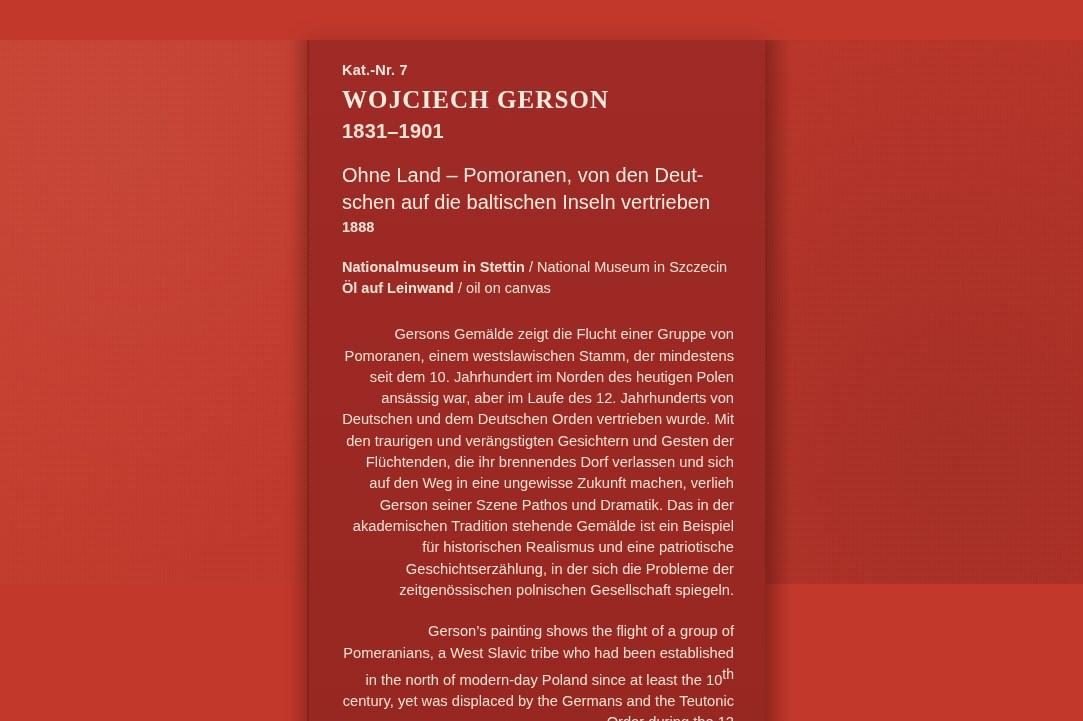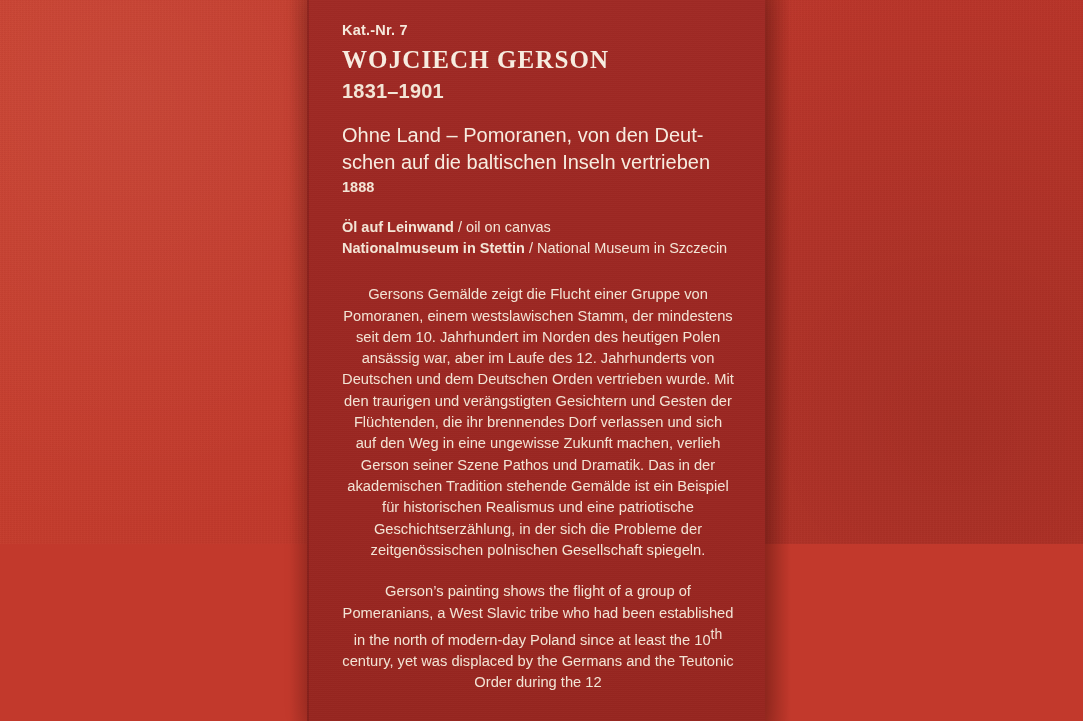--- a/index.html
+++ b/index.html
@@ -14,20 +14,21 @@
     font-family: "Liberation Sans", sans-serif;
   }
   #wall {
     position: relative;
     width: 1083px;
     height: 544px;
     background:
       radial-gradient(circle at 12% 18%, rgba(255,255,255,0.045), rgba(0,0,0,0) 42%),
       radial-gradient(circle at 88% 78%, rgba(0,0,0,0.10), rgba(0,0,0,0) 48%),
       linear-gradient(118deg, #c8402f 0%, #c1392b 35%, #bb3529 68%, #b83327 100%);
+    margin-top: 40px;
   }
   
   #wall::before {
     content: "";
     position: absolute;
     inset: 0;
     background-image:
       repeating-linear-gradient(0deg, rgba(255,255,255,0.012) 0 1px, rgba(0,0,0,0.012) 1px 2px),
       repeating-linear-gradient(90deg, rgba(255,255,255,0.010) 0 1px, rgba(0,0,0,0.010) 1px 3px);
     pointer-events: none;
@@ -128,21 +129,21 @@
   }
   .medium-line .b { font-weight: bold; }
   .medium-line .n { font-weight: normal; }
   .credit-block { margin-bottom: 26px; }
 
   .para {
     font-size: 14.7px;
     line-height: 1.45;
     color: #f2e3d4;
     margin-bottom: 20px;
-    text-align: center;
+    text-align: right;
   }
   .para sup { font-size: 14px; vertical-align: super; }
 </style>
 </head>
 <body>
 
 <div id="wall">
   <div id="panel"></div>
   <div id="panel-shadow-left"></div>
   <div id="panel-shadow-right"></div>
@@ -158,24 +159,24 @@
     <div>
       <div class="title-de">
         <span>Ohne Land – Pomoranen, von den Deut-</span><br>
         <span>schen auf die baltischen Inseln vertrieben</span>
       </div>
       <div class="year">1888</div>
     </div>
 
     <div class="credit-block">
       <div class="medium-line">
-        <span class="b">Öl auf Leinwand</span><span class="n"> / </span><span class="n">oil on canvas</span>
+        <span class="b">Nationalmuseum in Stettin</span><span class="n"> / </span><span class="n">National Museum in Szczecin</span>
       </div>
       <div class="medium-line">
-        <span class="b">Nationalmuseum in Stettin</span><span class="n"> / </span><span class="n">National Museum in Szczecin</span>
+        <span class="b">Öl auf Leinwand</span><span class="n"> / </span><span class="n">oil on canvas</span>
       </div>
     </div>
 
     <div class="para">Gersons Gemälde zeigt die Flucht einer Gruppe von Pomoranen, einem westslawischen Stamm, der mindestens seit dem 10. Jahrhundert im Norden des heutigen Polen ansässig war, aber im Laufe des 12. Jahrhunderts von Deutschen und dem Deutschen Orden vertrieben wurde. Mit den traurigen und verängstigten Gesichtern und Gesten der Flüchtenden, die ihr brennendes Dorf verlassen und sich auf den Weg in eine ungewisse Zukunft machen, verlieh Gerson seiner Szene Pathos und Dramatik. Das in der akademischen Tradition stehende Gemälde ist ein Beispiel für historischen Realismus und eine patriotische Geschichtserzählung, in der sich die Probleme der zeitgenössischen polnischen Gesellschaft spiegeln.</div>
 
     <div class="para">
       <span>Gerson’s painting shows the flight of a group of Pomeranians, a West Slavic tribe who had been established in the north of modern-day Poland since at least the 10</span><sup>th</sup><span> century, yet was displaced by the Germans and the Teutonic Order during the 12</span>
     </div>
 
   </div>

